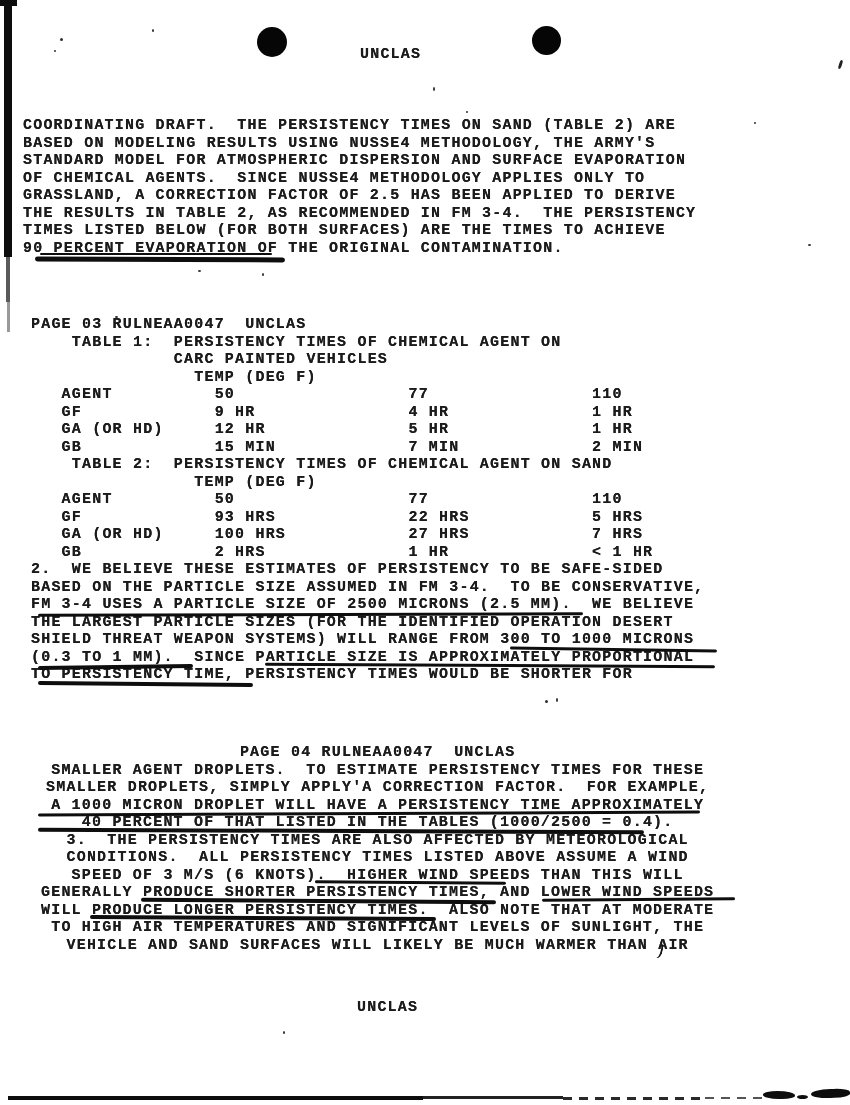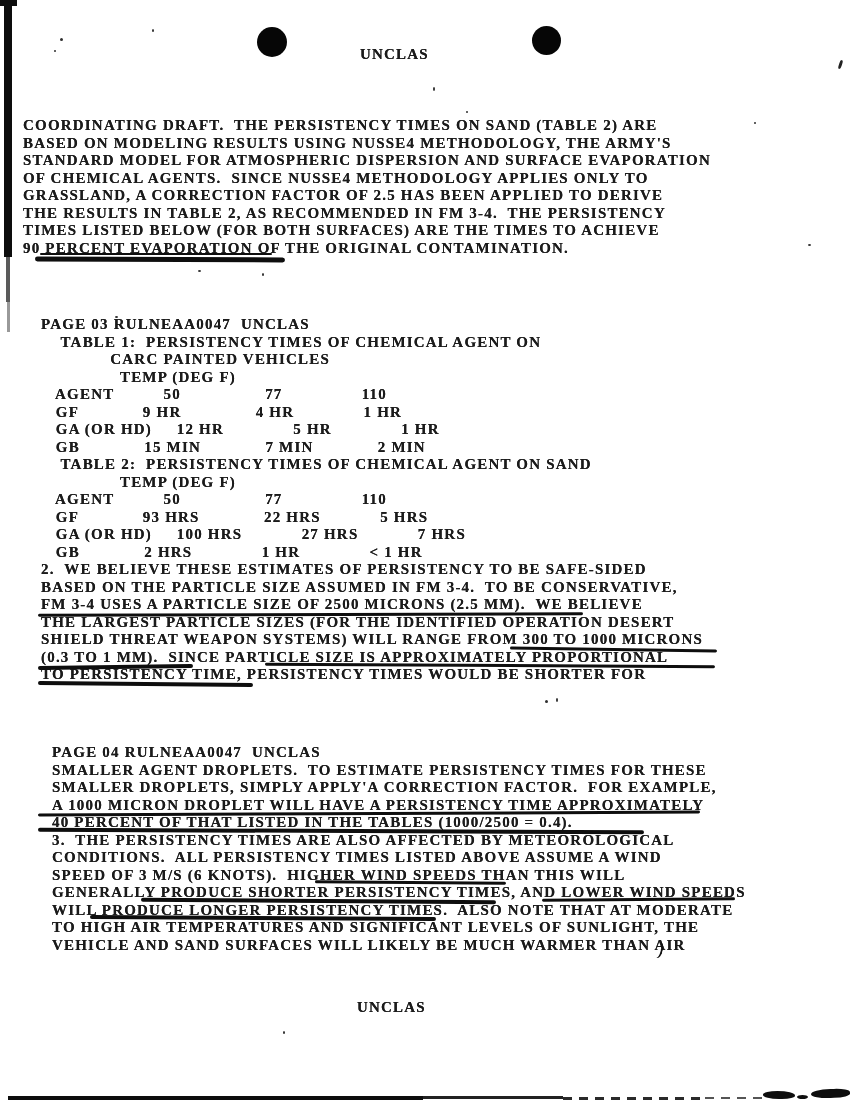--- a/index.html
+++ b/index.html
@@ -2,21 +2,21 @@
 <html><head>
 <meta charset="utf-8">
 <style>
   html,body { margin:0; padding:0; background:#e8e8e8; }
   .page {
     position:relative; width:850px; height:1105px; background:#ffffff;
     overflow:hidden; font-family:"DejaVu Sans Mono", monospace;
   }
   .mono {
     position:absolute; margin:0; white-space:pre;
-    font-family:Liberation Serif, serif;
+    font-family:Liberation Mono, monospace;
     font-size:15px; line-height:17.5px; font-weight:bold;
     letter-spacing:1.2px; color:#1b1b1b;
     text-shadow:0 0 0.3px #333;
   }
   .artifact { position:absolute; background:#0d0d0d; }
   .hole { position:absolute; background:#060606; border-radius:50%; }
   .ul { position:absolute; background:#0e0e0e; border-radius:2px; }
   .dot { position:absolute; background:#2f2f2f; border-radius:50%; }
   .dash-seg {
     position:absolute;
@@ -40,42 +40,42 @@
   <pre class="mono" style="left:357px; top:999px;">UNCLAS</pre>
 
   <pre class="mono" style="left:23px; top:117px;">COORDINATING DRAFT.  THE PERSISTENCY TIMES ON SAND (TABLE 2) ARE
 BASED ON MODELING RESULTS USING NUSSE4 METHODOLOGY, THE ARMY'S
 STANDARD MODEL FOR ATMOSPHERIC DISPERSION AND SURFACE EVAPORATION
 OF CHEMICAL AGENTS.  SINCE NUSSE4 METHODOLOGY APPLIES ONLY TO
 GRASSLAND, A CORRECTION FACTOR OF 2.5 HAS BEEN APPLIED TO DERIVE
 THE RESULTS IN TABLE 2, AS RECOMMENDED IN FM 3-4.  THE PERSISTENCY
 TIMES LISTED BELOW (FOR BOTH SURFACES) ARE THE TIMES TO ACHIEVE
 90 PERCENT EVAPORATION OF THE ORIGINAL CONTAMINATION.</pre>
-  <pre class="mono" style="left:41px; top:316px;">PAGE 03 RULNEAA0047  UNCLAS
+  <pre class="mono" style="left:31px; top:316px;">PAGE 03 RULNEAA0047  UNCLAS
     TABLE 1:  PERSISTENCY TIMES OF CHEMICAL AGENT ON
               CARC PAINTED VEHICLES
                 TEMP (DEG F)
    AGENT          50                 77                110
    GF             9 HR               4 HR              1 HR
    GA (OR HD)     12 HR              5 HR              1 HR
    GB             15 MIN             7 MIN             2 MIN
     TABLE 2:  PERSISTENCY TIMES OF CHEMICAL AGENT ON SAND
                 TEMP (DEG F)
    AGENT          50                 77                110
    GF             93 HRS             22 HRS            5 HRS
    GA (OR HD)     100 HRS            27 HRS            7 HRS
    GB             2 HRS              1 HR              &lt; 1 HR
 2.  WE BELIEVE THESE ESTIMATES OF PERSISTENCY TO BE SAFE-SIDED
 BASED ON THE PARTICLE SIZE ASSUMED IN FM 3-4.  TO BE CONSERVATIVE,
 FM 3-4 USES A PARTICLE SIZE OF 2500 MICRONS (2.5 MM).  WE BELIEVE
 THE LARGEST PARTICLE SIZES (FOR THE IDENTIFIED OPERATION DESERT
 SHIELD THREAT WEAPON SYSTEMS) WILL RANGE FROM 300 TO 1000 MICRONS
 (0.3 TO 1 MM).  SINCE PARTICLE SIZE IS APPROXIMATELY PROPORTIONAL
 TO PERSISTENCY TIME, PERSISTENCY TIMES WOULD BE SHORTER FOR</pre>
-  <pre class="mono" style="left:52px; top:744px;">PAGE 04 RULNEAA0047  UNCLAS
+  <pre class="mono" style="left:41px; top:744px;text-align:center;">PAGE 04 RULNEAA0047  UNCLAS
 SMALLER AGENT DROPLETS.  TO ESTIMATE PERSISTENCY TIMES FOR THESE
 SMALLER DROPLETS, SIMPLY APPLY'A CORRECTION FACTOR.  FOR EXAMPLE,
 A 1000 MICRON DROPLET WILL HAVE A PERSISTENCY TIME APPROXIMATELY
 40 PERCENT OF THAT LISTED IN THE TABLES (1000/2500 = 0.4).
 3.  THE PERSISTENCY TIMES ARE ALSO AFFECTED BY METEOROLOGICAL
 CONDITIONS.  ALL PERSISTENCY TIMES LISTED ABOVE ASSUME A WIND
 SPEED OF 3 M/S (6 KNOTS).  HIGHER WIND SPEEDS THAN THIS WILL
 GENERALLY PRODUCE SHORTER PERSISTENCY TIMES, AND LOWER WIND SPEEDS
 WILL PRODUCE LONGER PERSISTENCY TIMES.  ALSO NOTE THAT AT MODERATE
 TO HIGH AIR TEMPERATURES AND SIGNIFICANT LEVELS OF SUNLIGHT, THE

